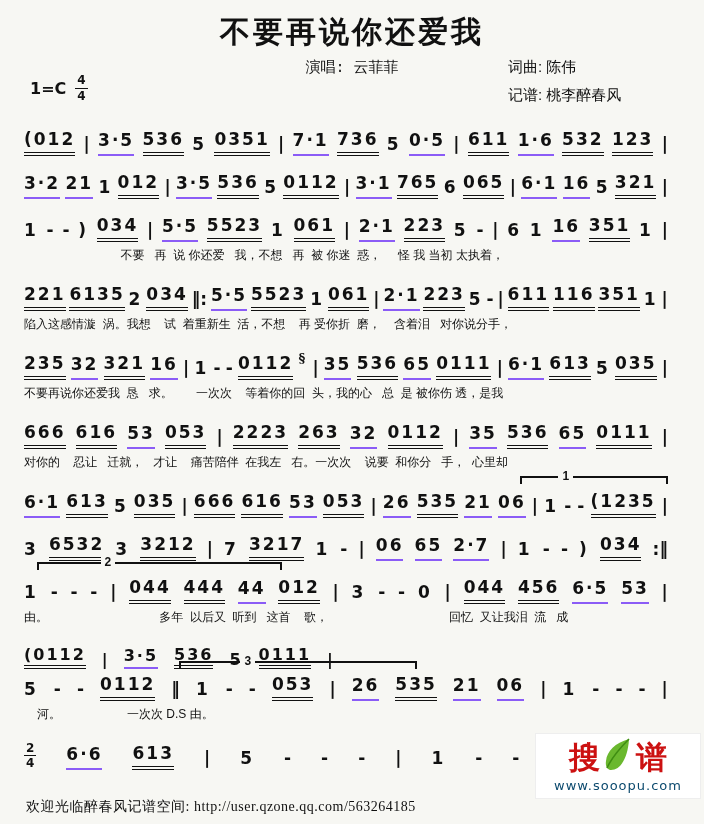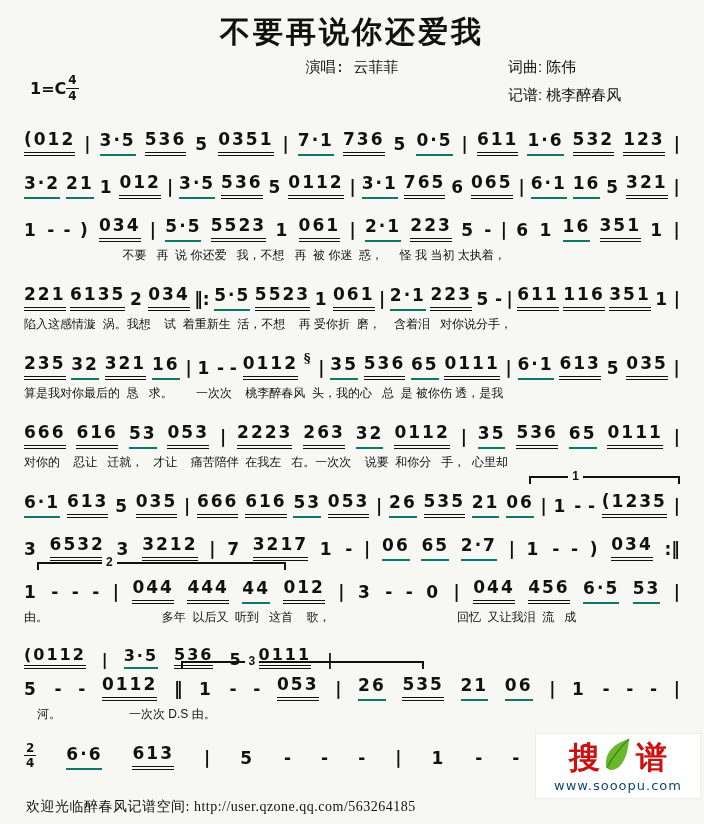--- a/index.html
+++ b/index.html
@@ -11,35 +11,35 @@
   
   .header{position:relative;height:116px;}
   .title{
     text-align:center;font-size:30px;font-weight:bold;letter-spacing:3px;
     padding-top:12px;font-family:Liberation Sans, sans-serif;
   }
   .meta-performer{position:absolute;left:50%;transform:translateX(-50%);top:58px;font-size:15px;font-family:Liberation Mono, monospace;}
   .meta-composer{position:absolute;left:508px;top:58px;font-size:15px;}
   .meta-notator{position:absolute;left:508px;top:86px;font-size:15px;}
   .keysig{position:absolute;left:30px;top:74px;font-size:16px;font-weight:bold;
-          display:flex;align-items:center;gap:0;font-family:"DejaVu Sans",sans-serif;}
+          display:flex;align-items:center;gap:9px;font-family:"DejaVu Sans",sans-serif;}
   .keyfrac{display:inline-flex;flex-direction:column;line-height:1.05;font-size:12px;text-align:center;font-weight:bold;}
   .keyfrac .ftop{border-bottom:1px solid #111;padding:0 2px 1px;}
   .keyfrac .fbot{padding-top:1px;}
   
-  #score{padding:10px 24px 0 24px;}
+  #score{padding:10px 36px 0 24px;}
   .system{position:relative;margin-bottom:13px;}
   .notes{
     display:flex;justify-content:space-between;align-items:flex-end;
     font-weight:bold;font-size:17px;height:30px;line-height:24px;
     font-family:"DejaVu Sans",sans-serif;
   }
   .notes.nospread{justify-content:flex-start;gap:30px;}
   .tok{white-space:pre;letter-spacing:2px;}
-  .u1{border-bottom:2px solid #0f766e;padding-bottom:2px;}
+  .u1{border-bottom:2px solid #8b5cf6;padding-bottom:2px;}
   .u2{border-bottom:4px double #111;padding-bottom:1px;}
   .bar{letter-spacing:0;}
   .dash{letter-spacing:0;}
   .segno{font-size:13px;transform:translateY(-9px);font-family:"DejaVu Serif",serif;}
   .lyrics{position:relative;height:21px;margin-top:5px;font-size:12px;text-decoration:underline;}
   .lyrics .seg{position:absolute;top:0;white-space:pre;}
   .volta{position:absolute;height:8px;border-top:2px solid #111;}
   .volta::before,.volta::after{content:"";position:absolute;top:-2px;height:8px;border-left:2px solid #111;}
   .volta::before{left:0;}
   .volta::after{right:0;}
@@ -196,21 +196,21 @@
         <span class="tok u1">65</span>
         <span class="tok u2">0111</span>
         <span class="tok bar">|</span>
         <span class="tok u1">6·1</span>
         <span class="tok u2">613</span>
         <span class="tok plain">5</span>
         <span class="tok u2">035</span>
         <span class="tok bar">|</span>
       </div>
       <div class="lyrics">
-        <span class="seg" style="left: 0%;">算是我对你最后的  恳   求。       一次次    桃李醉春风  头，我的心   总  是 被你伤 透，是我</span>
+        <span class="seg" style="left: 0%;">不要再说你还爱我  恳   求。       一次次    等着你的回  头，我的心   总  是 被你伤 透，是我</span>
       </div>
     </div>
     <div class="system">
       <div class="notes">
         <span class="tok u2">666</span>
         <span class="tok u2">616</span>
         <span class="tok u1">53</span>
         <span class="tok u2">053</span>
         <span class="tok bar">|</span>
         <span class="tok u2">2223</span>

